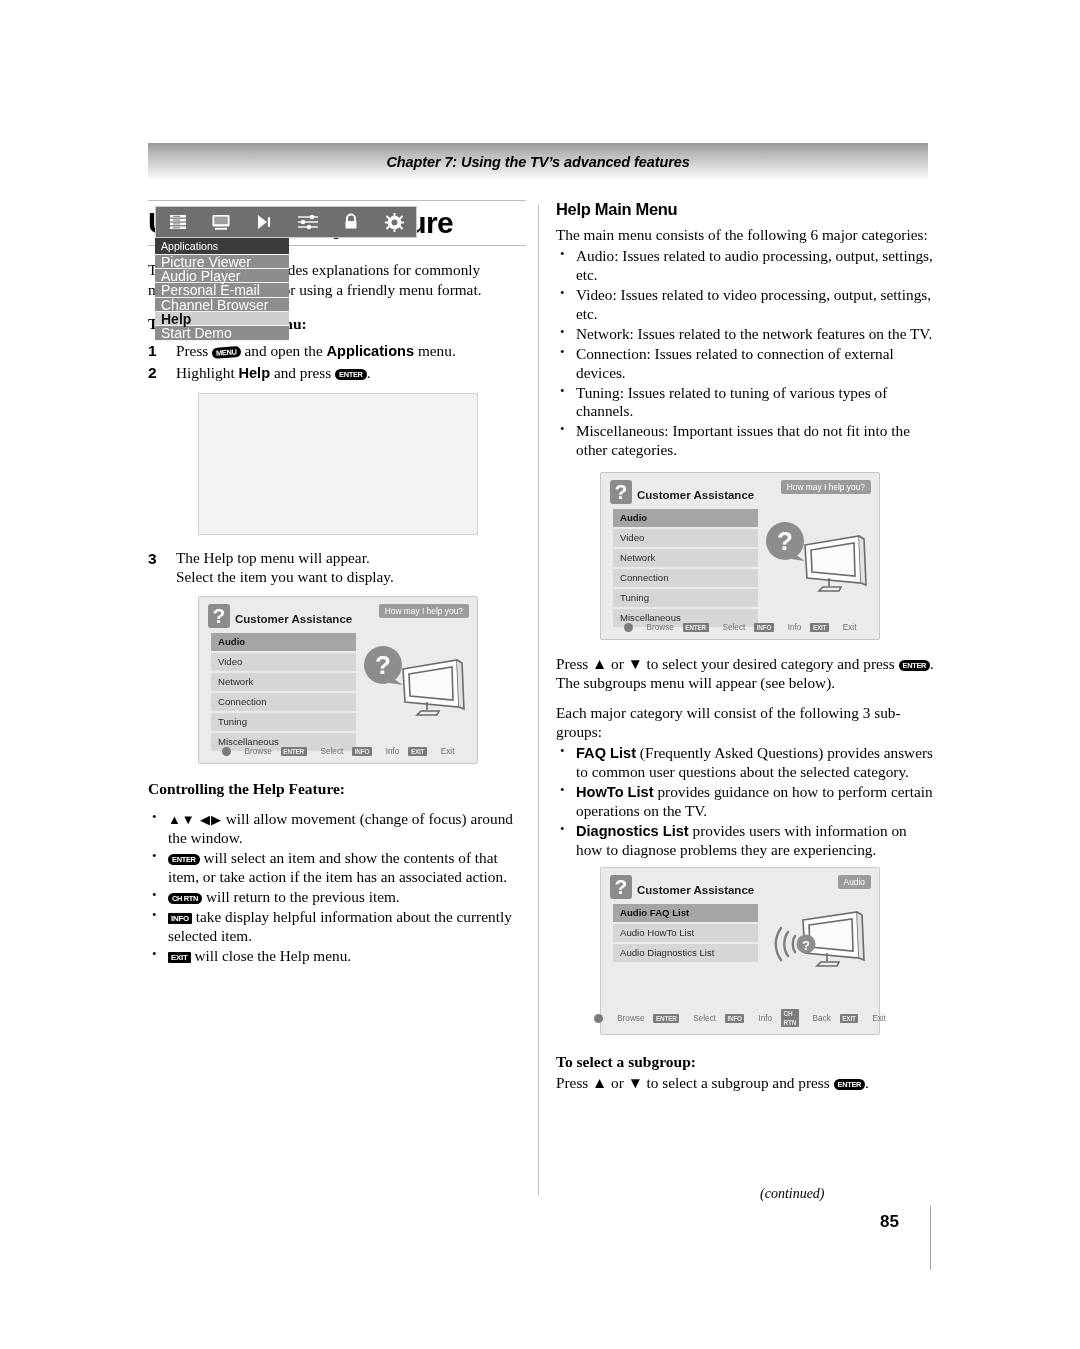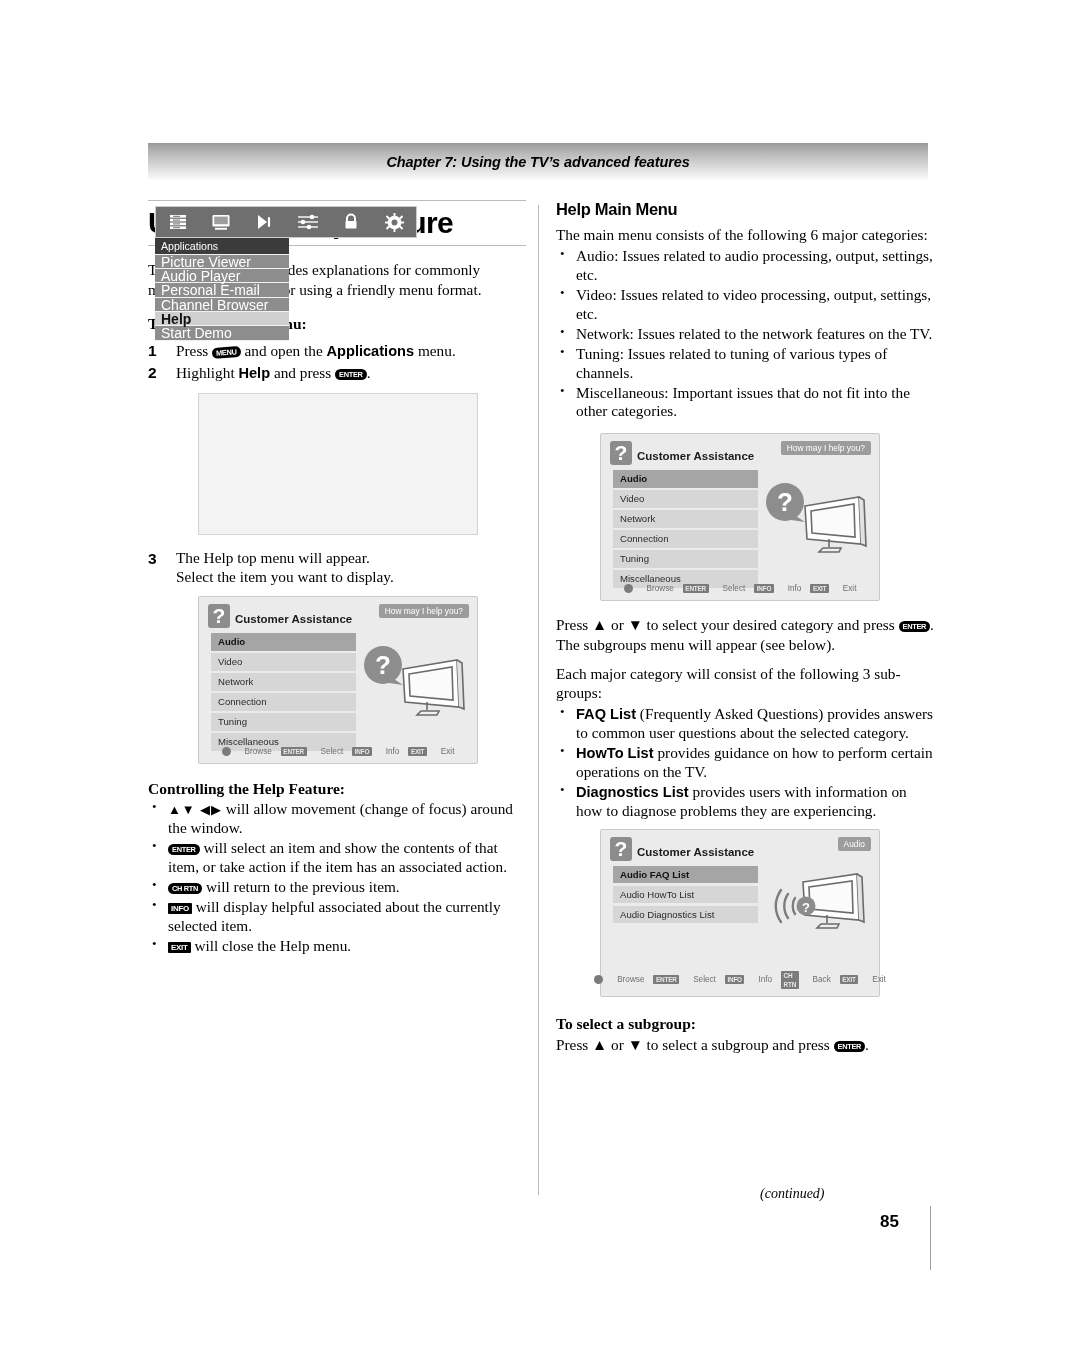--- a/index.html
+++ b/index.html
@@ -520,40 +520,41 @@
           <span class="kb">INFO</span>
           <span>Info</span>
         </div>
         <div class="fitem">
           <span class="kb">EXIT</span>
           <span>Exit</span>
         </div>
       </div>
     </div>
 
-    <h3 class="sub-title" style="margin-top:16px;margin-bottom:2px;">Controlling the Help Feature:</h3>
+    <h3 class="sub-title" style="margin-top:16px;margin-bottom:12px;">Controlling the Help Feature:</h3>
 
     <ul class="bul">
       <li><span class="arrow">▲▼ ◀▶</span> <span>will allow movement (change of focus) around the window.</span></li>
       <li><span class="key round">ENTER</span> <span>will select an item and show the contents of that item, or take action if the item has an associated action.</span></li>
       <li><span class="key round">CH RTN</span> <span>will return to the previous item.</span></li>
-      <li><span class="key">INFO</span> <span>will display helpful associated about the currently selected item.</span></li>
+      <li><span class="key">INFO</span> <span>take display helpful information about the currently selected item.</span></li>
       <li><span class="key">EXIT</span> <span>will close the Help menu.</span></li>
     </ul>
   </div>
 
   <div class="col-right">
 
     <h2 class="sec-title">Help Main Menu</h2>
     <p class="body tight">The main menu consists of the following 6 major categories:</p>
 
     <ul class="bul">
       <li>Audio: Issues related to audio processing, output, settings, etc.</li>
       <li>Video: Issues related to video processing, output, settings, etc.</li>
       <li>Network: Issues related to the network features on the TV.</li>
+      <li>Connection: Issues related to connection of external devices.</li>
       <li>Tuning: Issues related to tuning of various types of channels.</li>
       <li>Miscellaneous: Important issues that do not fit into the other categories.</li>
     </ul>
 
     <div class="ca-shot ca-right">
       <div class="ca-qbadge">?</div>
       <div class="ca-title">Customer Assistance</div>
       <div class="ca-pill">How may I help you?</div>
       <div class="ca-list">
         <div class="item sel">Audio</div>

